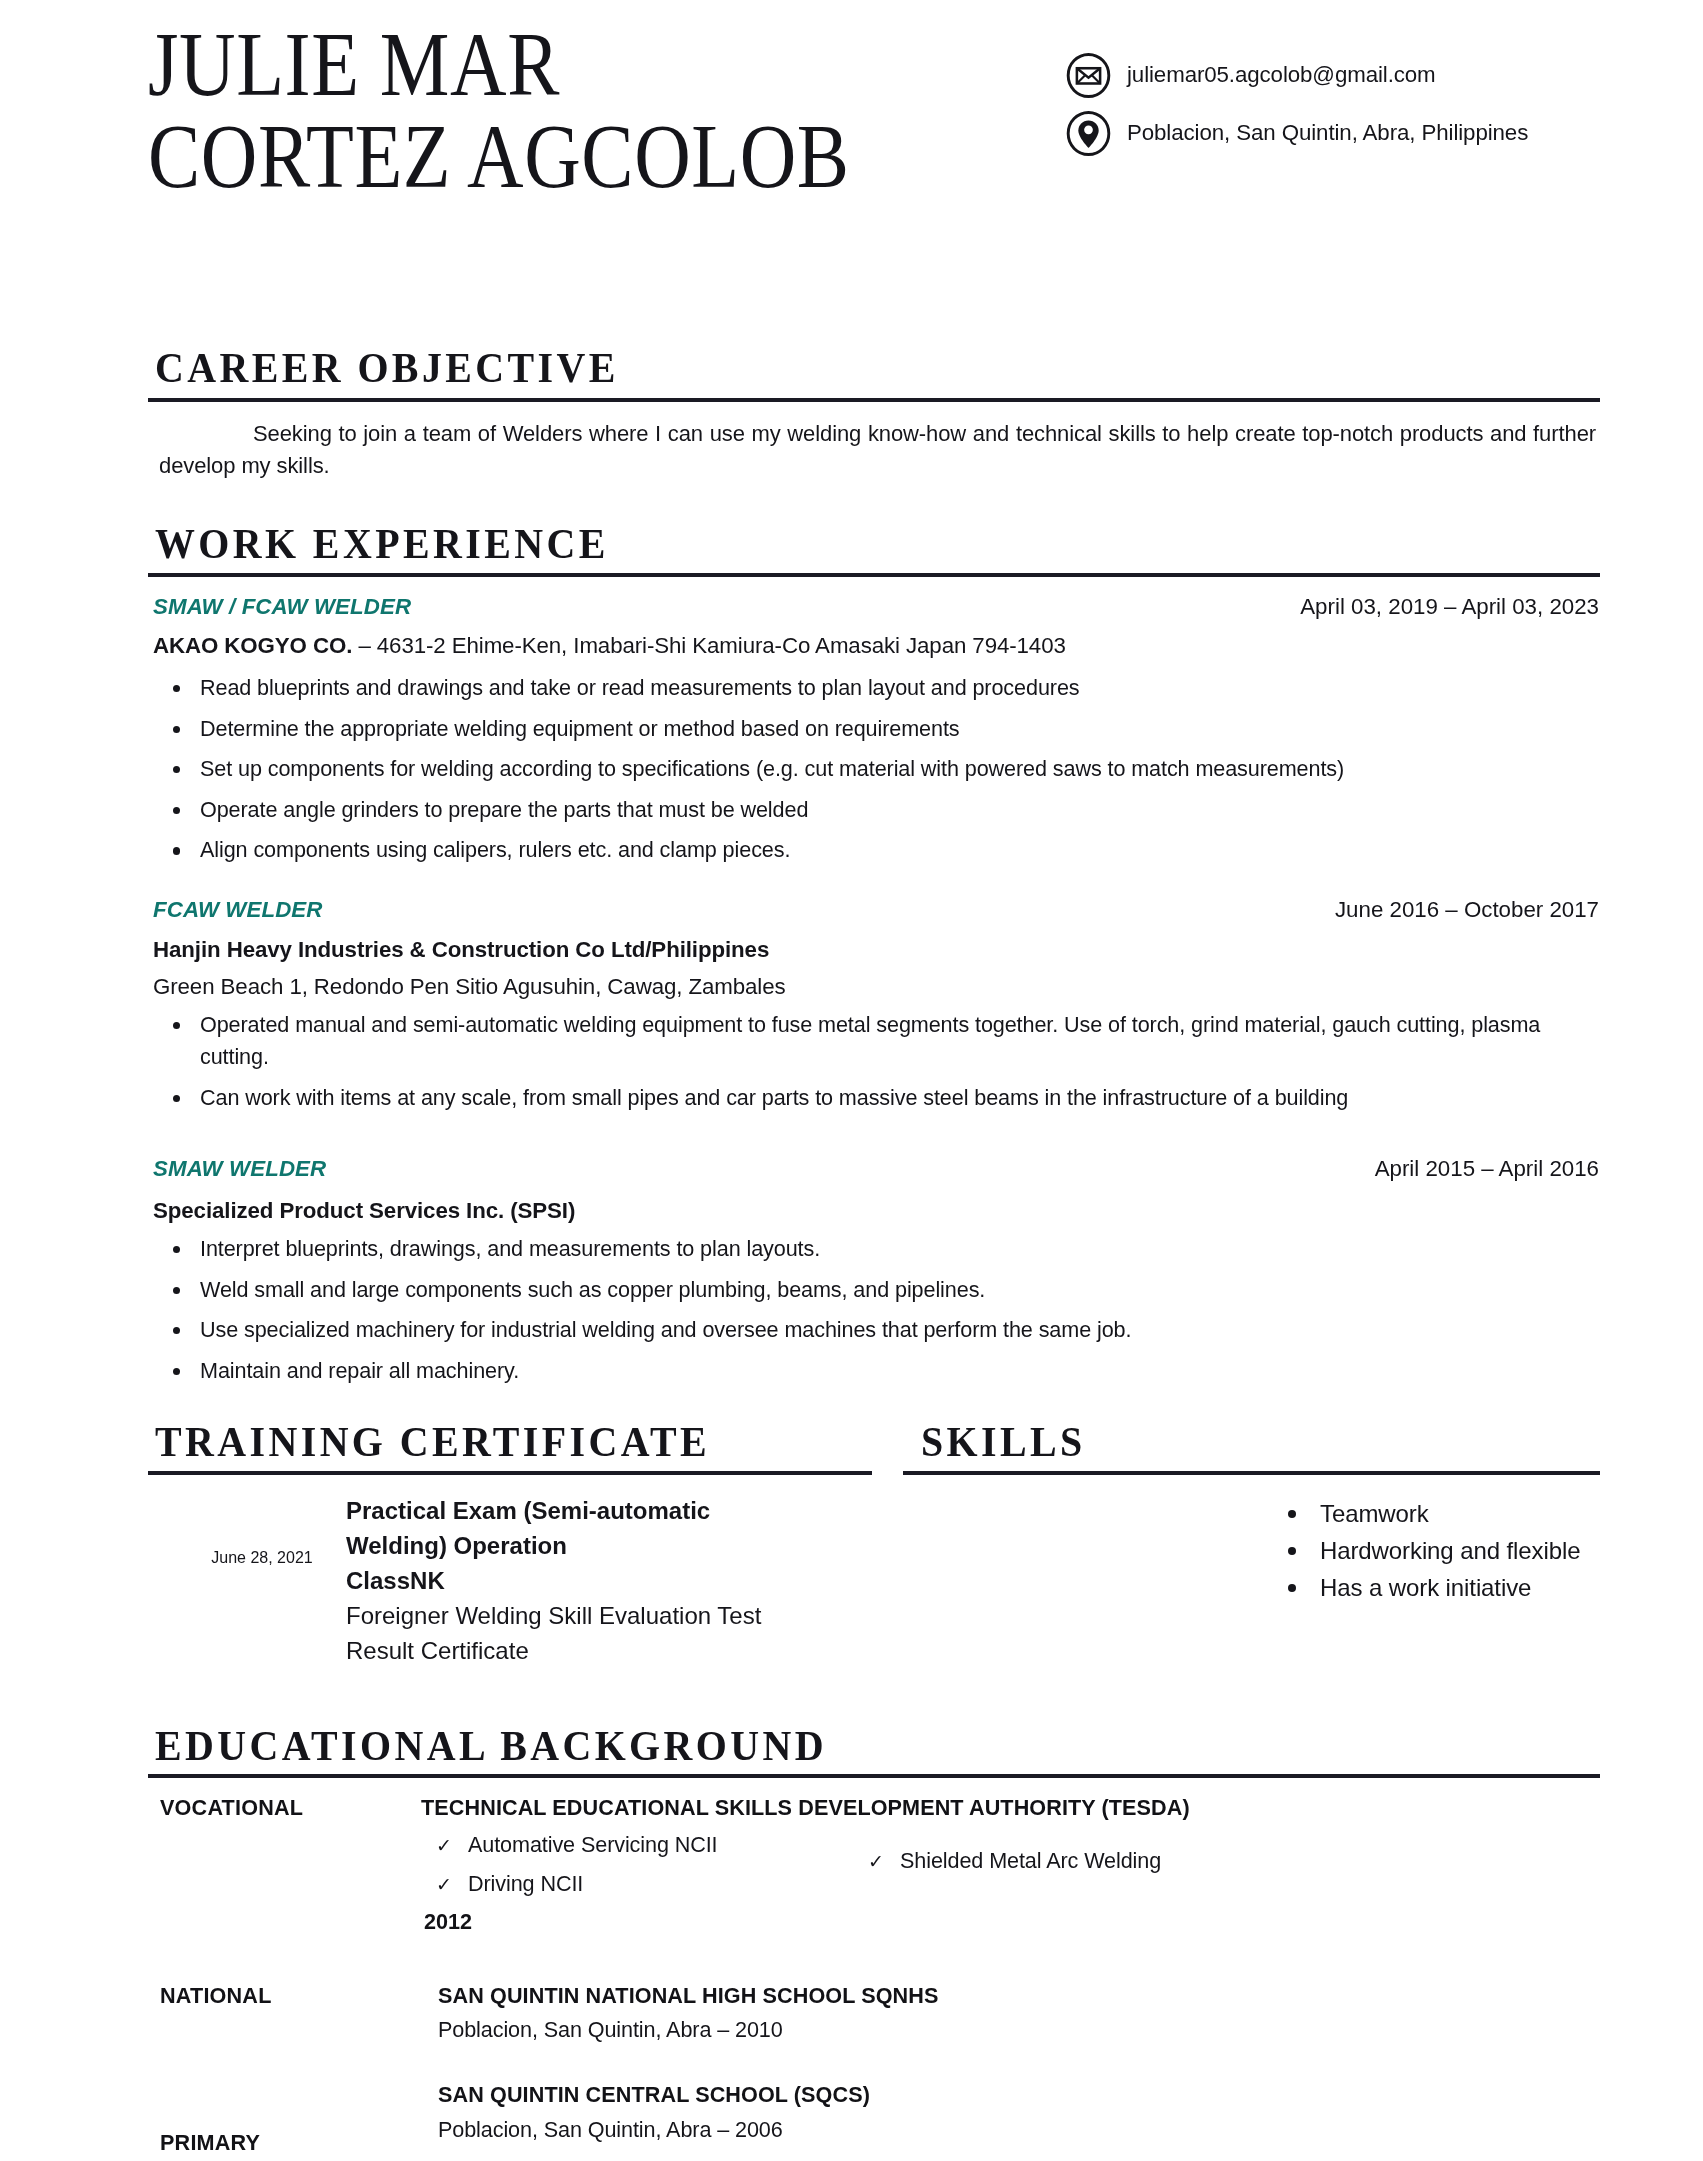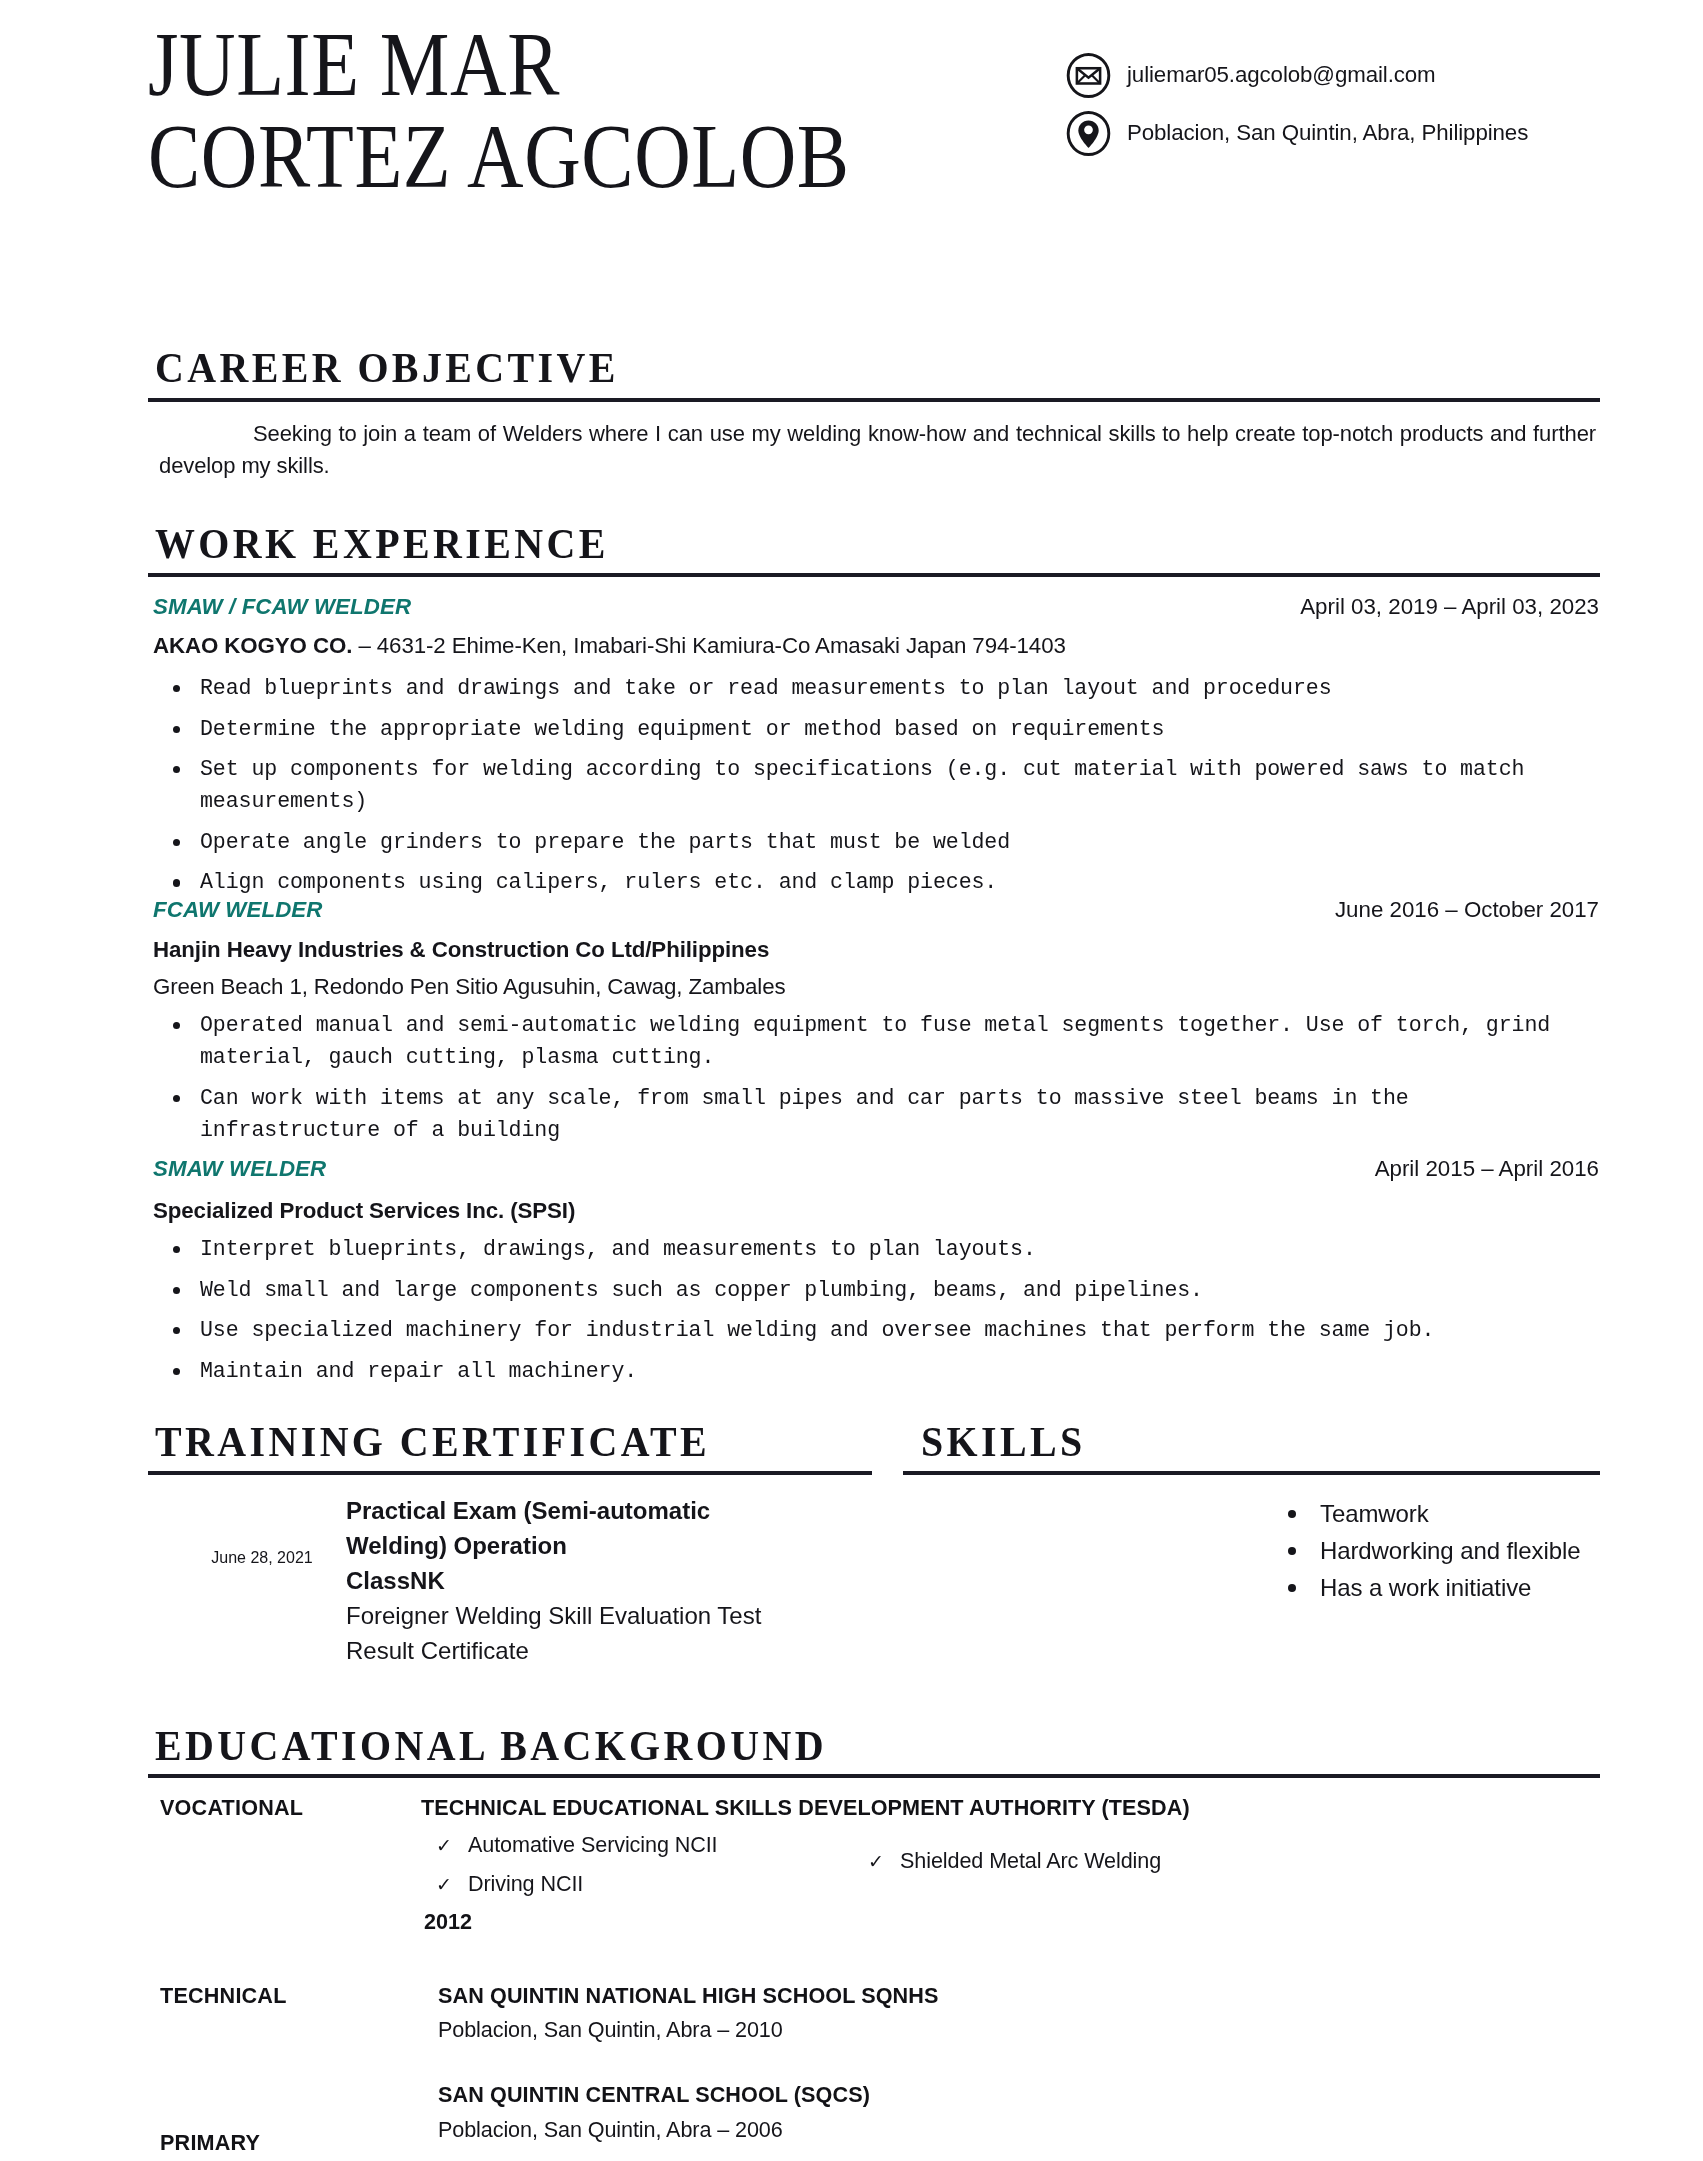--- a/index.html
+++ b/index.html
@@ -73,21 +73,21 @@
   }
   .job-date {
     position:absolute; font-size:22.3px; color:#15151a;
     text-align:right; white-space:nowrap;
   }
   .job-org {
     position:absolute; font-size:22.3px; line-height:32px;
     color:#15151a; letter-spacing:-0.1px;
   }
 
-  ul.bullets { position:absolute; margin:0; padding:0; list-style:none;font-family:Liberation Mono, monospace; }
+  ul.bullets { position:absolute; margin:0; padding:0; list-style:none; }
   ul.bullets li {
     position:relative;
     padding-left:40px;
     font-size:21.6px;
     line-height:32px;
     color:#15151a;
     letter-spacing:-0.1px;
     margin-bottom:8.6px;
   }
   ul.bullets li:before {
@@ -244,21 +244,21 @@
   <div class="sec-head" style="left:155px; top:1722px;">EDUCATIONAL BACKGROUND</div>
   <div class="sec-rule" style="left:148px; top:1774px; width:1452px;"></div>
 
   <div class="edu-label" style="left:160px; top:1795px;">VOCATIONAL</div>
   <div class="edu-main" style="left:421px; top:1795px;">TECHNICAL EDUCATIONAL SKILLS DEVELOPMENT AUTHORITY (TESDA)</div>
   <div class="check-item" style="left:436px; top:1832px;"><span class="ck">✓</span><span>Automative Servicing NCII</span></div>
   <div class="check-item" style="left:436px; top:1871px;"><span class="ck">✓</span><span>Driving NCII</span></div>
   <div class="check-item" style="left:868px; top:1848px;"><span class="ck">✓</span><span>Shielded Metal Arc Welding</span></div>
   <div class="edu-year" style="left:424px; top:1909px;">2012</div>
 
-  <div class="edu-label" style="left:160px; top:1983px;">TECHNICAL</div>
+  <div class="edu-label" style="left:160px; top:1983px;">NATIONAL</div>
   <div class="edu-main" style="left:438px; top:1983px;">SAN QUINTIN NATIONAL HIGH SCHOOL SQNHS</div>
   <div class="edu-sub" style="left:438px; top:2017px;">Poblacion, San Quintin, Abra – 2010</div>
 
   <div class="edu-label" style="left:160px; top:2082px;margin-top:48px;">PRIMARY</div>
   <div class="edu-main" style="left:438px; top:2082px;">SAN QUINTIN CENTRAL SCHOOL (SQCS)</div>
   <div class="edu-sub" style="left:438px; top:2117px;">Poblacion, San Quintin, Abra – 2006</div>
 
 </div>
 
 

